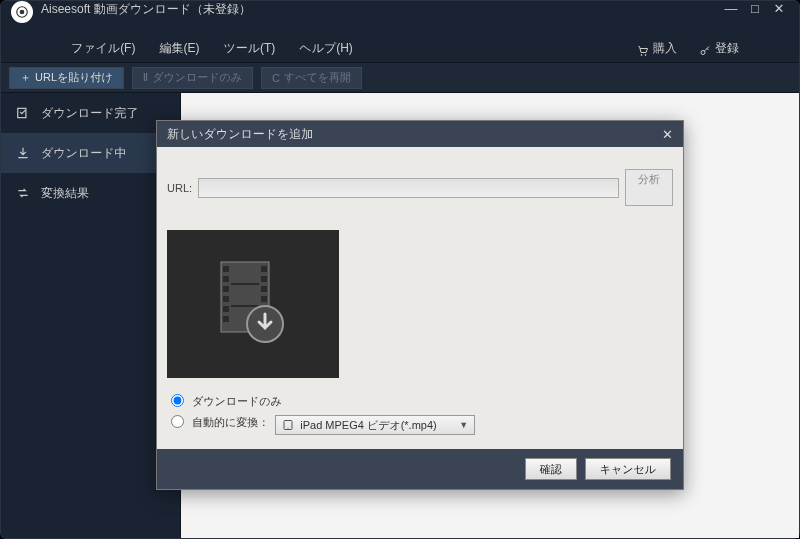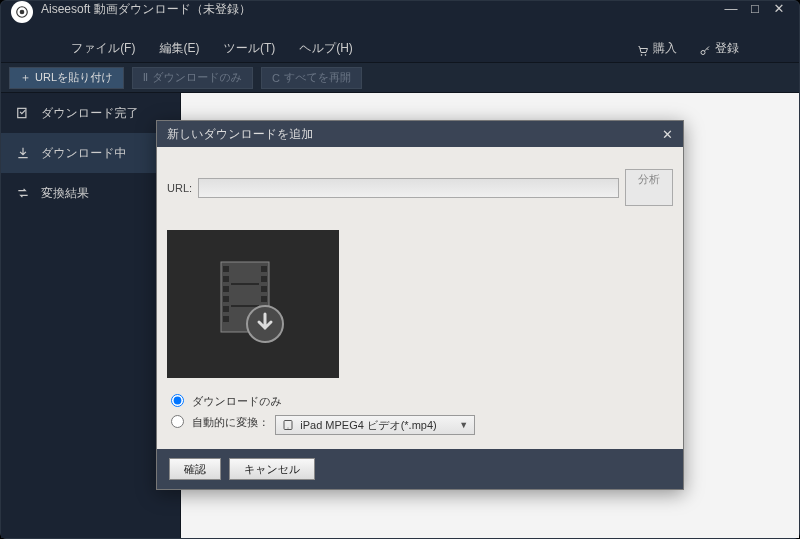--- a/index.html
+++ b/index.html
@@ -46,21 +46,21 @@
 .tablewrap { flex: 1; border: 1px solid #ccc; background: #fff; height: 148px; overflow: hidden; }
 .thead { display: flex; height: 20px; border-bottom: 1px solid #ddd; background: #fafafa; font-size: 11px; color: #333; }
 .thead div { padding: 2px 6px; border-right: 1px solid #e4e4e4; }
 
 .opts { padding: 8px 14px; font-size: 11px; color: #333; }
 .opt-row { display: flex; align-items: flex-start; gap: 6px; margin-bottom: 6px; }
 .opt-row input[type=radio] { margin-right: 2px; }
 .fmt-select { display: flex; align-items: center; height: 20px; border: 1px solid #999; background: linear-gradient(#f4f4f4,#e2e2e2); padding: 4px 6px; font-size: 11px; gap: 6px; cursor: pointer; min-width: 200px; }
 .fmt-select .arrow { margin-left: auto; font-size: 9px; color: #555; }
 
-.dlg-footer { height: 40px; background: #3a4455; display: flex; align-items: center; padding: 8px 12px; gap: 8px; }
+.dlg-footer { height: 40px; background: #3a4455; display: flex; align-items: center; justify-content: flex-end; padding: 8px 12px; gap: 8px; }
 .dbtn { height: 22px; padding: 0 14px; background: linear-gradient(#f8f8f8,#dcdcdc); border: 1px solid #888; font-size: 11px; color: #222; cursor: pointer; display: flex; align-items: center; }
 
 svg { display: block; }
 </style>
 </head>
 <body>
 
 <div class="window">
 
   <div class="titlebar">

